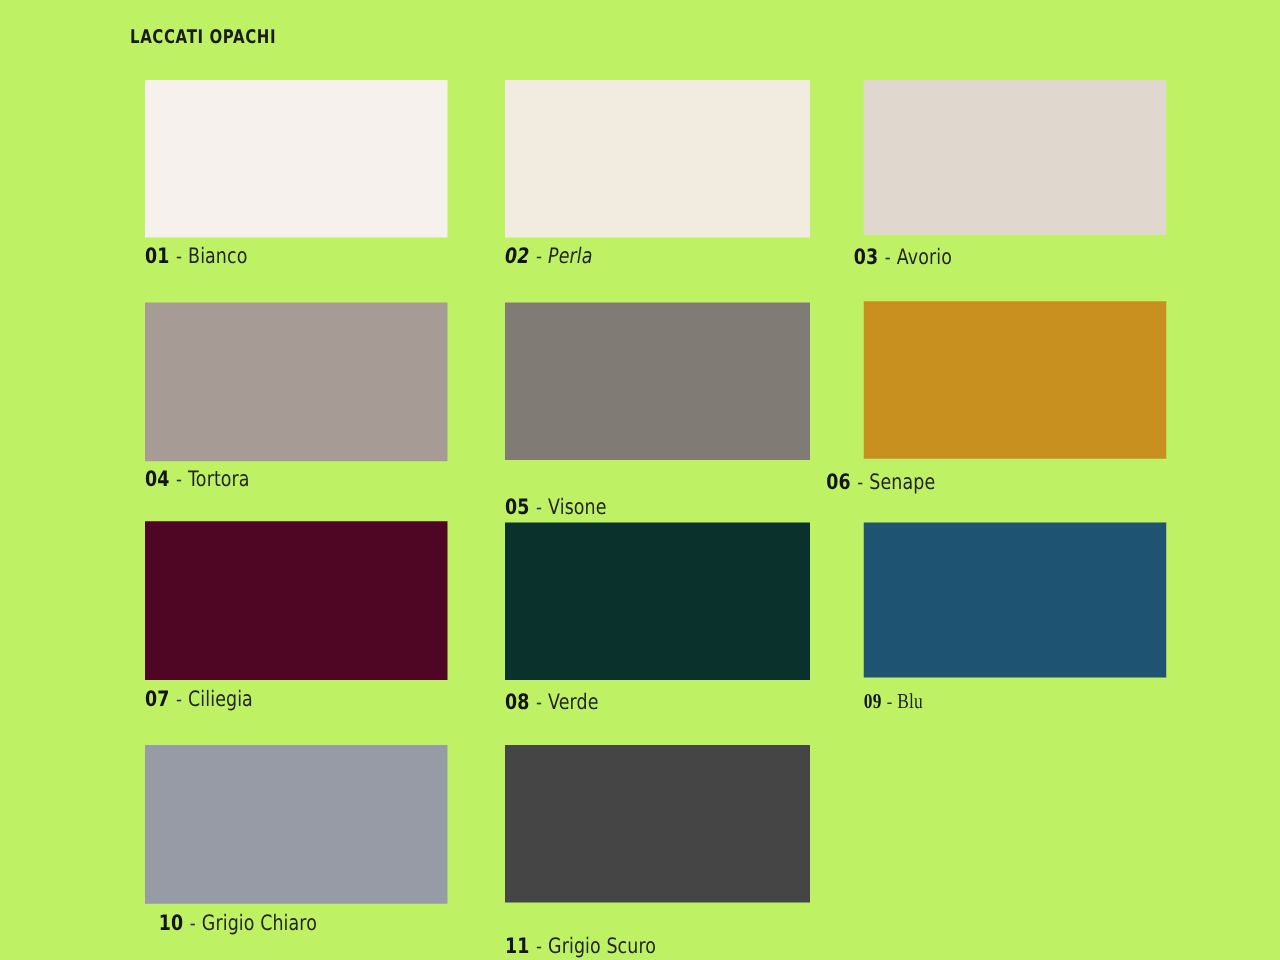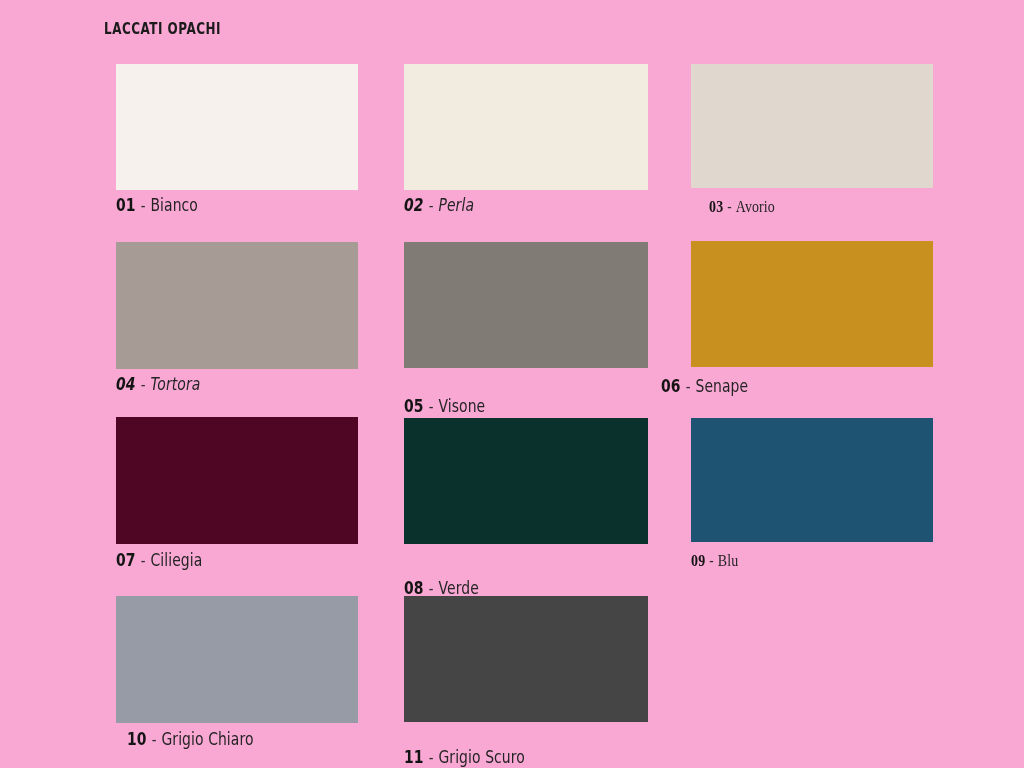--- a/index.html
+++ b/index.html
@@ -13,21 +13,21 @@
     height: 768px;
     position: relative;
     overflow: hidden;
     font-family: "Liberation Sans", sans-serif;
     -webkit-font-smoothing: antialiased;
   }
 
   .page {
     position: absolute;
     inset: 0;
-    background: #f9a8d4;
+    background: #bef264;
   }
 
   
   .catalog-title {
     position: absolute;
     left: 104px;
     top: 20px;
     font-family: "DejaVu Sans", sans-serif;
     font-size: 15px;
     font-weight: 700;
@@ -109,41 +109,41 @@
         <div class="swatch-chip" title="Bianco" style="background: rgb(246, 241, 236);"></div>
       </div>
       <div class="swatch-label" style="left: 95px; top: 197px;"><span class="label-inner"><span class="swatch-code">01</span> <span class="swatch-dash">-</span> <span class="swatch-name">Bianco</span></span></div>
       <div class="swatch-cell" style="left: 383px; top: 64px; width: 244px; height: 126px;">
         <div class="swatch-chip" title="Perla" style="background: rgb(242, 236, 224);"></div>
       </div>
       <div class="swatch-label" style="left: 383px; top: 197px; font-style: italic;"><span class="label-inner"><span class="swatch-code">02</span> <span class="swatch-dash">-</span> <span class="swatch-name">Perla</span></span></div>
       <div class="swatch-cell" style="left: 670px; top: 64px; width: 242px; height: 124px;">
         <div class="swatch-chip" title="Avorio" style="background: rgb(224, 215, 207);"></div>
       </div>
-      <div class="swatch-label" style="left: 688px; top: 198px; font-family: Liberation Serif, serif;"><span class="label-inner"><span class="swatch-code">03</span> <span class="swatch-dash">-</span> <span class="swatch-name">Avorio</span></span></div>
+      <div class="swatch-label" style="left: 662px; top: 198px;"><span class="label-inner"><span class="swatch-code">03</span> <span class="swatch-dash">-</span> <span class="swatch-name">Avorio</span></span></div>
       <div class="swatch-cell" style="left: 95px; top: 242px; width: 242px; height: 127px;">
         <div class="swatch-chip" title="Tortora" style="background: rgb(166, 156, 149);"></div>
       </div>
-      <div class="swatch-label" style="left: 95px; top: 376px; font-style: italic;"><span class="label-inner"><span class="swatch-code">04</span> <span class="swatch-dash">-</span> <span class="swatch-name">Tortora</span></span></div>
+      <div class="swatch-label" style="left: 95px; top: 376px;"><span class="label-inner"><span class="swatch-code">04</span> <span class="swatch-dash">-</span> <span class="swatch-name">Tortora</span></span></div>
       <div class="swatch-cell" style="left: 383px; top: 242px; width: 244px; height: 126px;">
         <div class="swatch-chip" title="Visone" style="background: rgb(129, 123, 118);"></div>
       </div>
       <div class="swatch-label" style="left: 383px; top: 398px;"><span class="label-inner"><span class="swatch-code">05</span> <span class="swatch-dash">-</span> <span class="swatch-name">Visone</span></span></div>
       <div class="swatch-cell" style="left: 670px; top: 241px; width: 242px; height: 126px;">
         <div class="swatch-chip" title="Senape" style="background: rgb(200, 145, 31);"></div>
       </div>
       <div class="swatch-label" style="left: 640px; top: 378px;"><span class="label-inner"><span class="swatch-code">06</span> <span class="swatch-dash">-</span> <span class="swatch-name">Senape</span></span></div>
       <div class="swatch-cell" style="left: 95px; top: 417px; width: 242px; height: 127px;">
         <div class="swatch-chip" title="Ciliegia" style="background: rgb(79, 5, 36);"></div>
       </div>
       <div class="swatch-label" style="left: 95px; top: 552px;"><span class="label-inner"><span class="swatch-code">07</span> <span class="swatch-dash">-</span> <span class="swatch-name">Ciliegia</span></span></div>
       <div class="swatch-cell" style="left: 383px; top: 418px; width: 244px; height: 126px;">
         <div class="swatch-chip" title="Verde" style="background: rgb(10, 49, 44);"></div>
       </div>
-      <div class="swatch-label" style="left: 383px; top: 580px; text-align: center;"><span class="label-inner"><span class="swatch-code">08</span> <span class="swatch-dash">-</span> <span class="swatch-name">Verde</span></span></div>
+      <div class="swatch-label" style="left: 383px; top: 554px; text-align: center;"><span class="label-inner"><span class="swatch-code">08</span> <span class="swatch-dash">-</span> <span class="swatch-name">Verde</span></span></div>
       <div class="swatch-cell" style="left: 670px; top: 418px; width: 242px; height: 124px;">
         <div class="swatch-chip" title="Blu" style="background: rgb(30, 84, 113);"></div>
       </div>
       <div class="swatch-label" style="left: 670px; top: 552px; font-family: Liberation Serif, serif;"><span class="label-inner"><span class="swatch-code">09</span> <span class="swatch-dash">-</span> <span class="swatch-name">Blu</span></span></div>
       <div class="swatch-cell" style="left: 95px; top: 596px; width: 242px; height: 127px;">
         <div class="swatch-chip" title="Grigio Chiaro" style="background: rgb(151, 155, 165);"></div>
       </div>
       <div class="swatch-label" style="left: 106px; top: 731px;"><span class="label-inner"><span class="swatch-code">10</span> <span class="swatch-dash">-</span> <span class="swatch-name">Grigio Chiaro</span></span></div>
       <div class="swatch-cell" style="left: 383px; top: 596px; width: 244px; height: 126px;">
         <div class="swatch-chip" title="Grigio Scuro" style="background: rgb(69, 69, 69);"></div>

